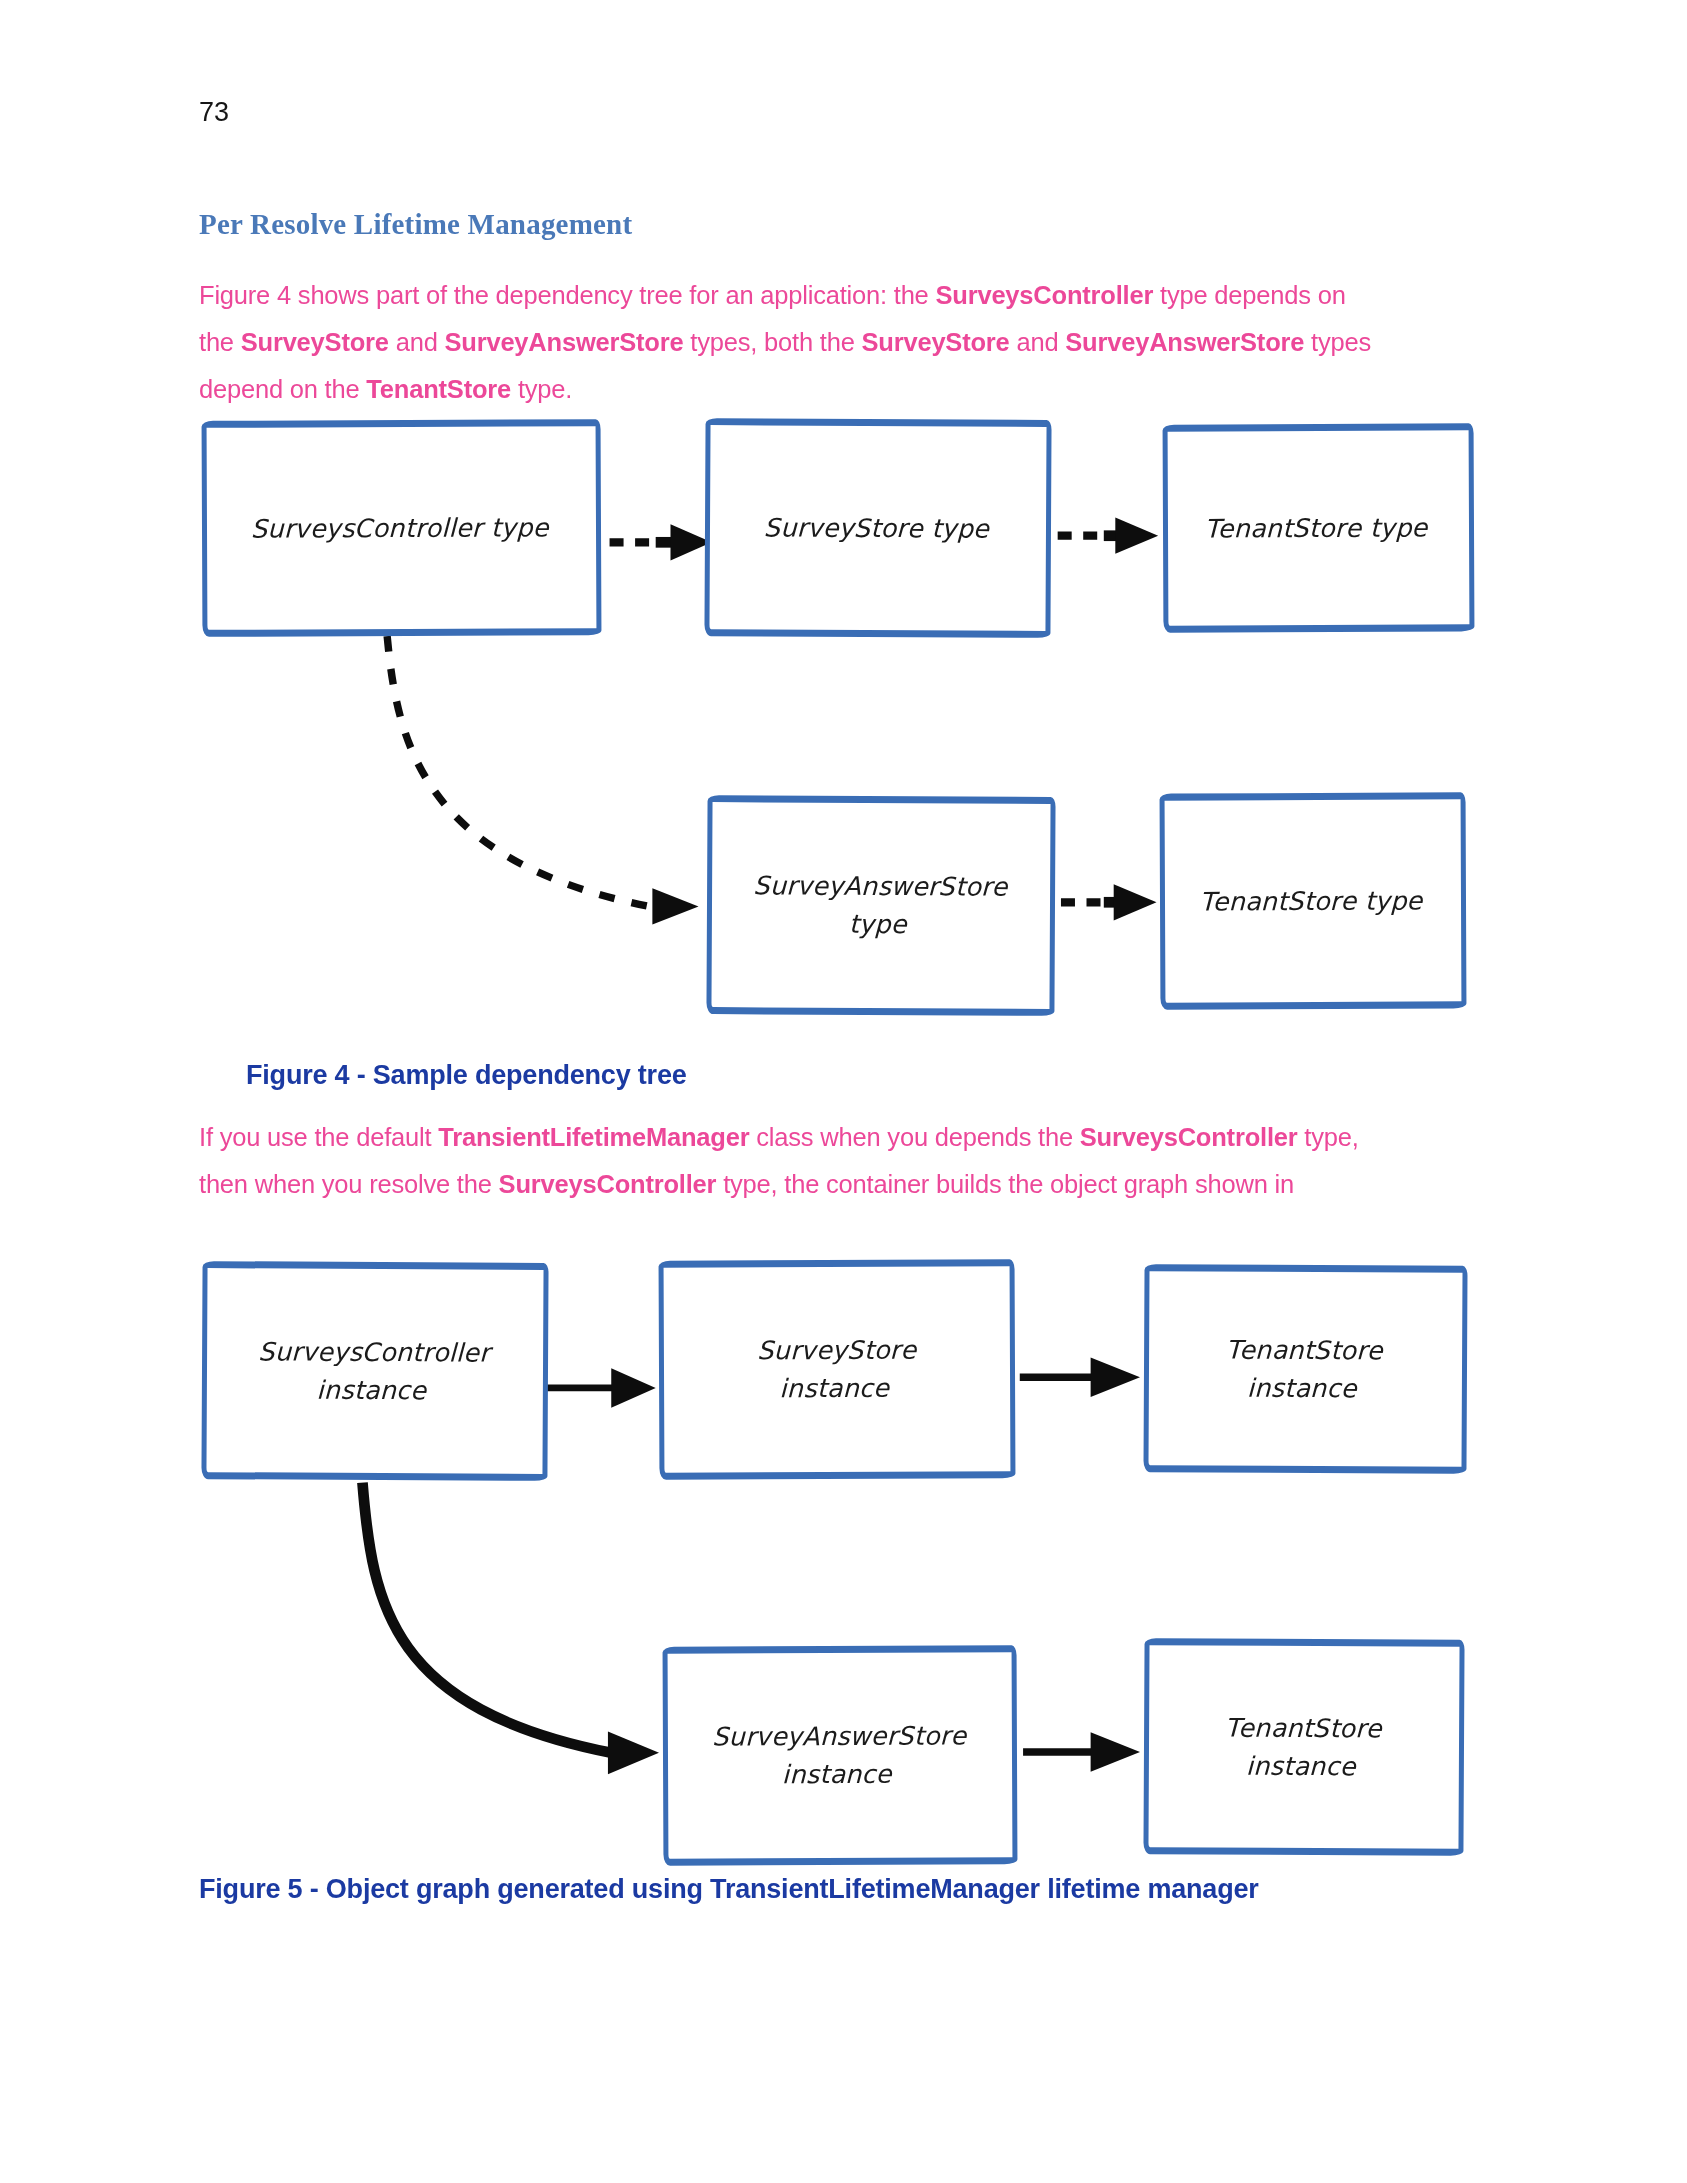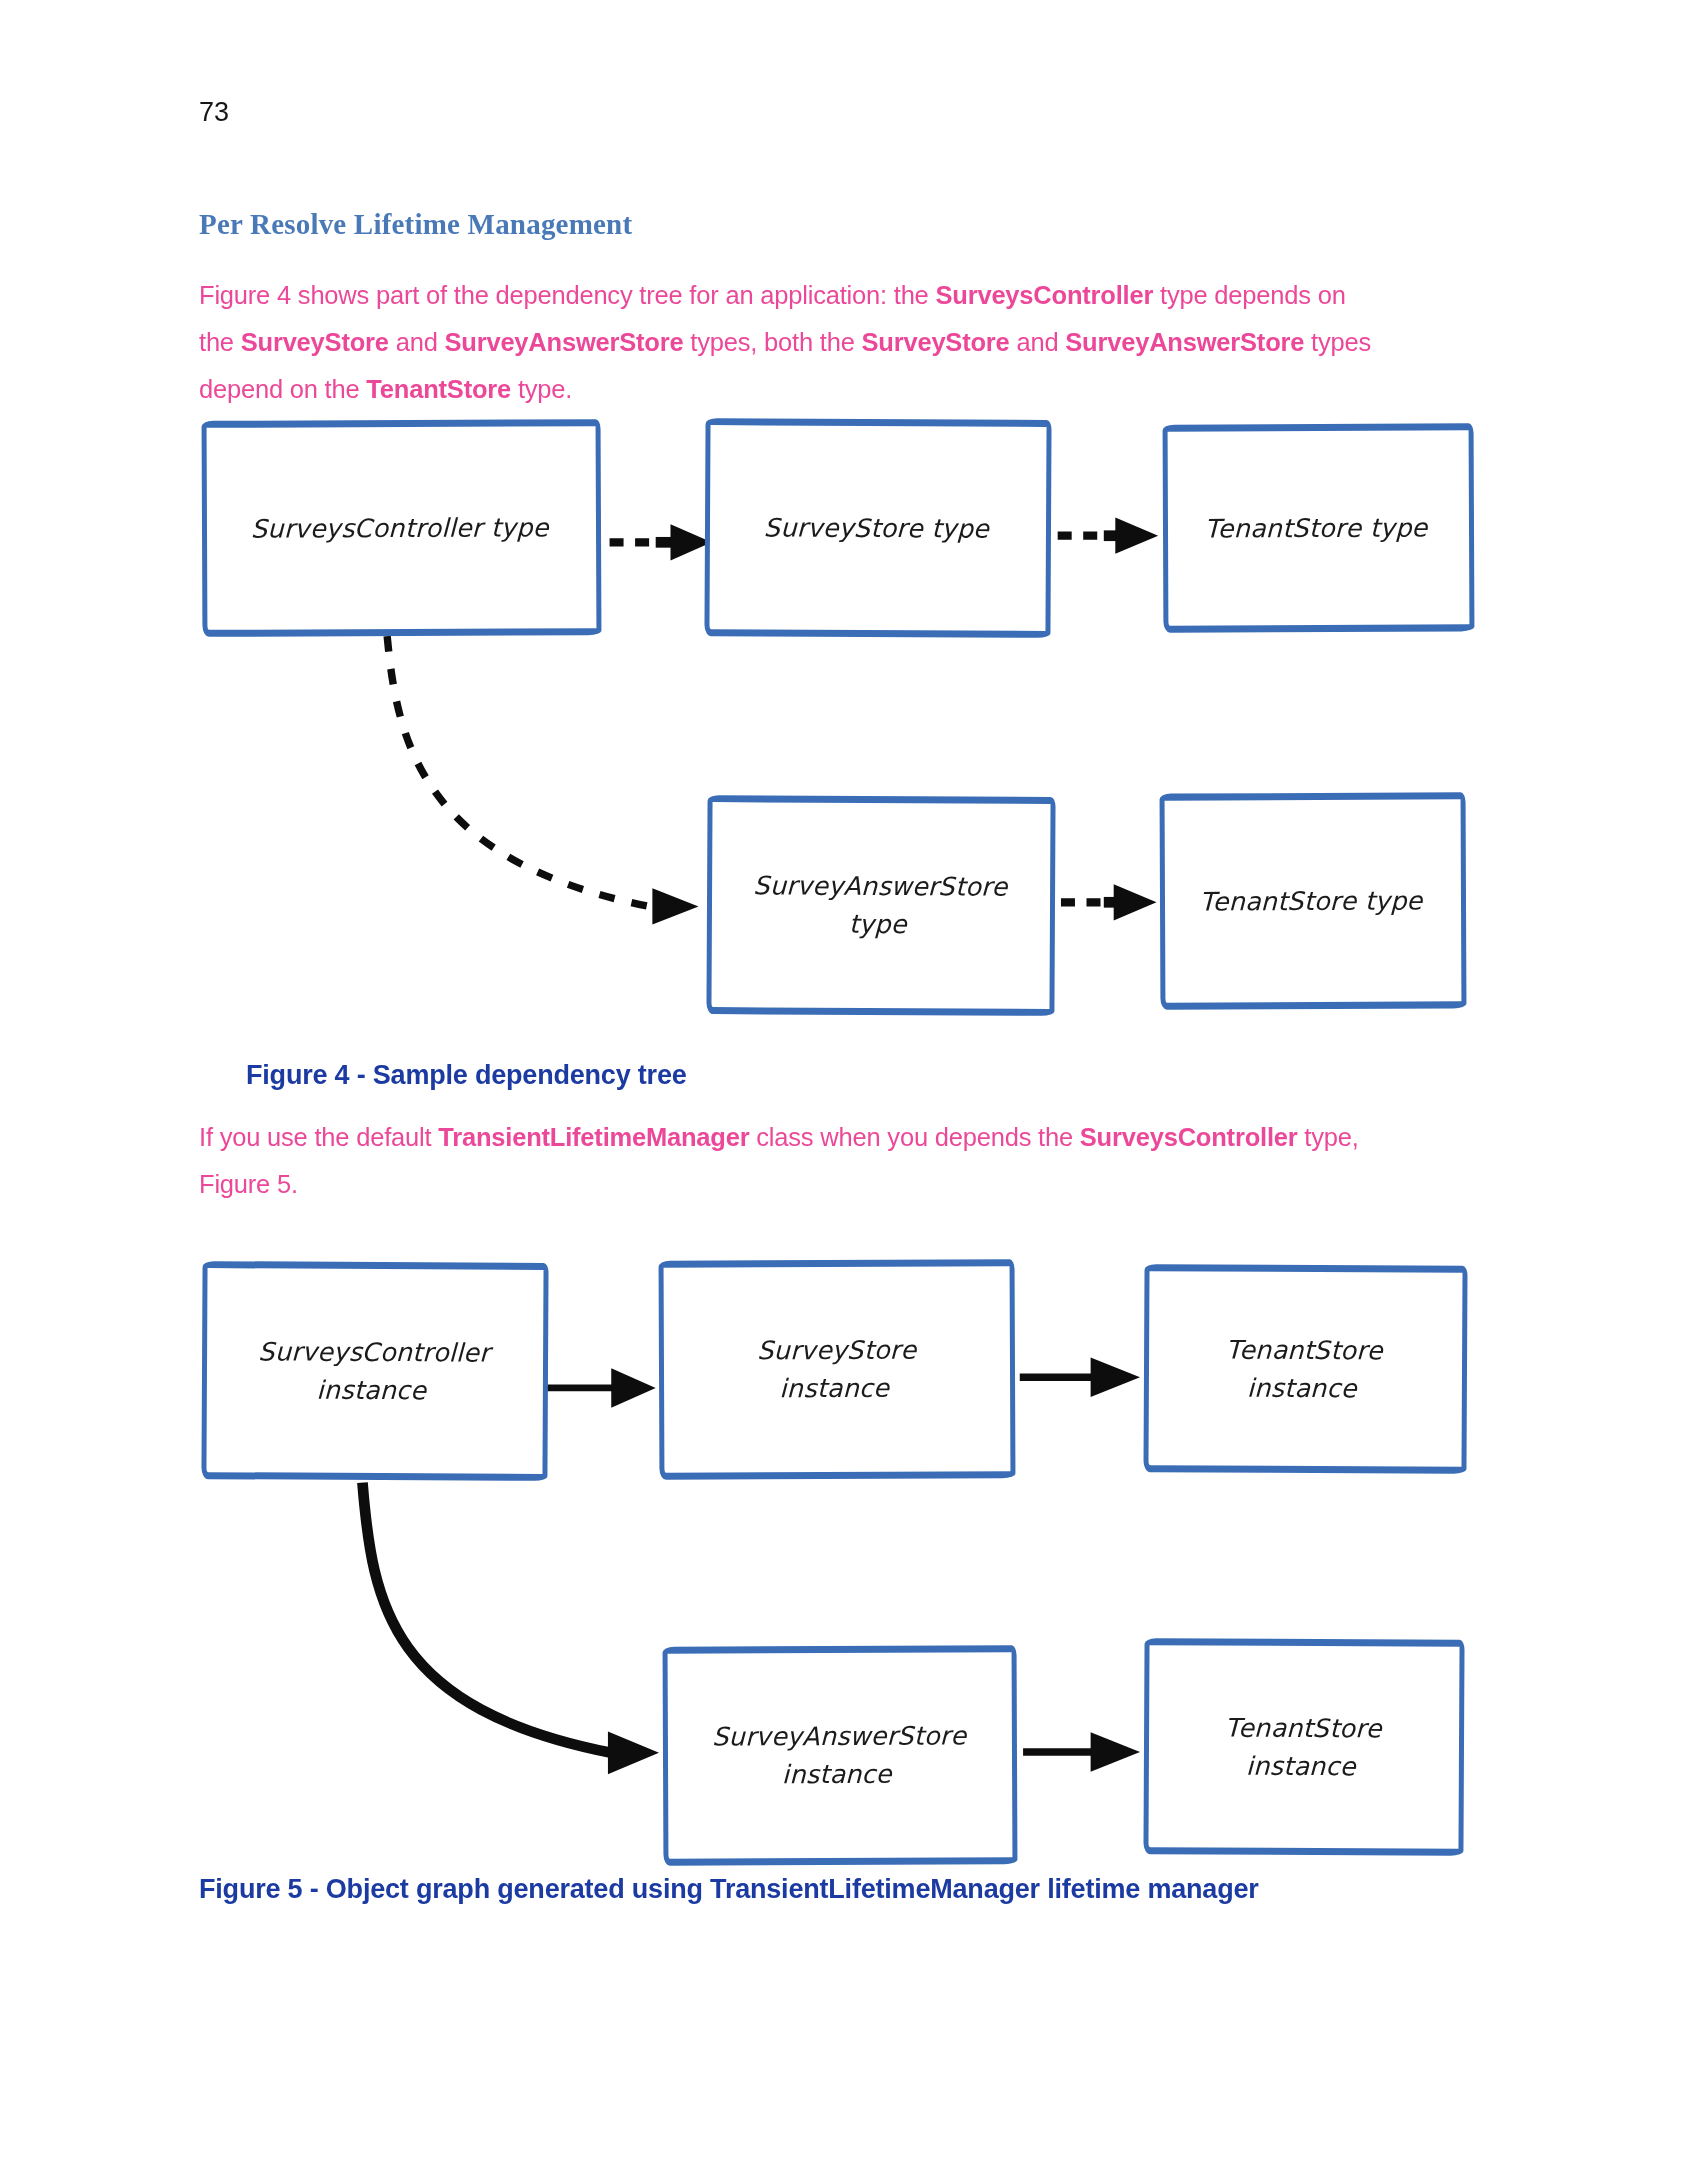--- a/index.html
+++ b/index.html
@@ -154,21 +154,21 @@
     </div>
     <div class="hand-box tilt-a" id="f4b5">
       <span class="hand-label">TenantStore type</span>
     </div>
   </div>
 
   <div class="caption" id="cap4">Figure 4 - Sample dependency tree</div>
 
   <div class="para" id="p2">
       <div class="text-line"><span>If you use the default </span><span class="bold">TransientLifetimeManager</span><span> class when you depends the </span><span class="bold">SurveysController</span><span> type,</span></div>
-      <div class="text-line"><span>Figure 5.</span></div>
+      <div class="text-line"><span>then when you resolve the </span><span class="bold">SurveysController</span><span> type, the container builds the object graph shown in</span></div>
     </div>
 
   <div class="figure" id="fig5">
     <svg width="1687" height="626" viewBox="0 0 2048 760">
 
       <g>
         <line x1="662" y1="165" x2="748" y2="165" stroke="#0d0d0d" stroke-width="8"></line>
         <polygon points="742,141 742,189 796,165" fill="#0d0d0d"></polygon>
       </g>
 

